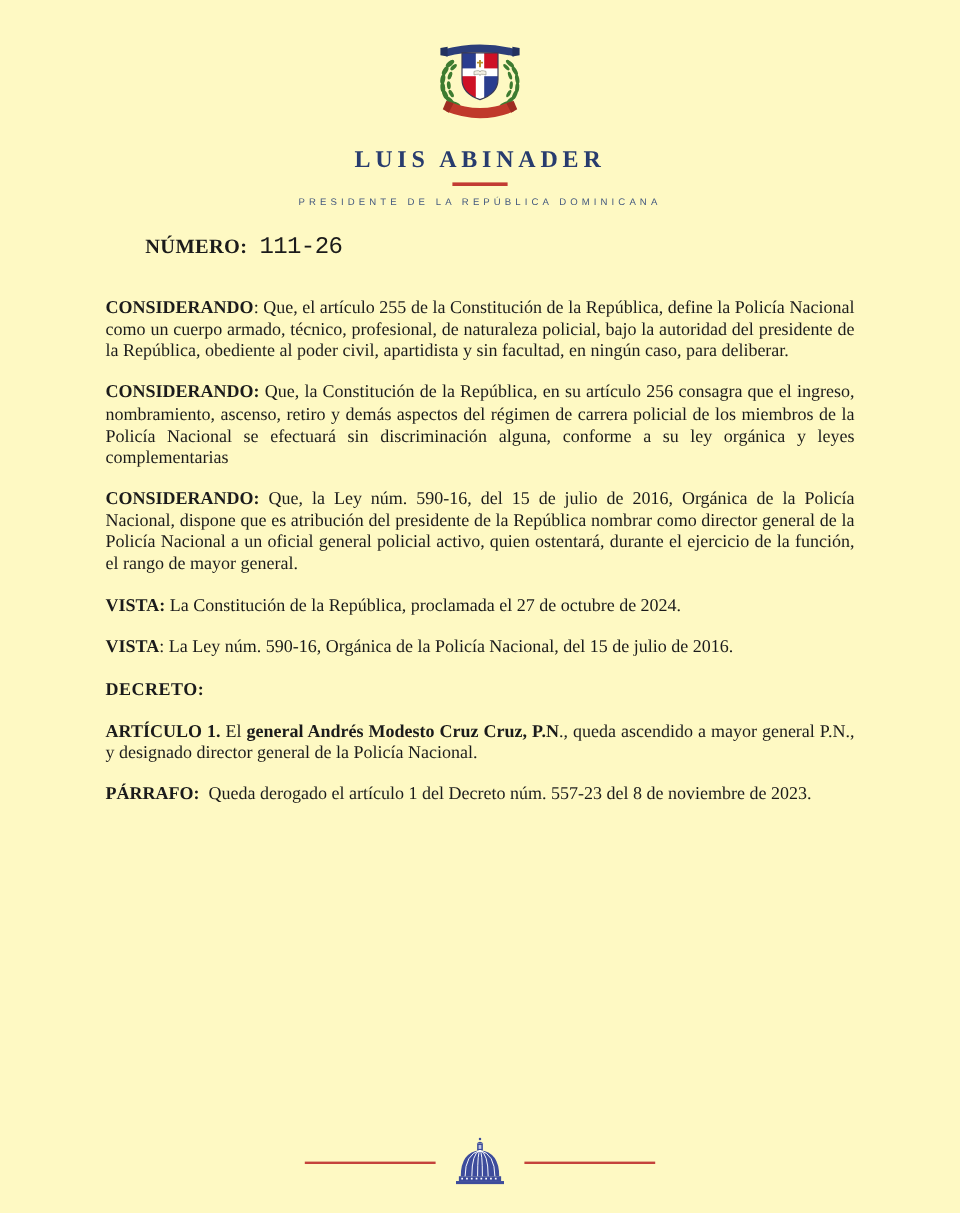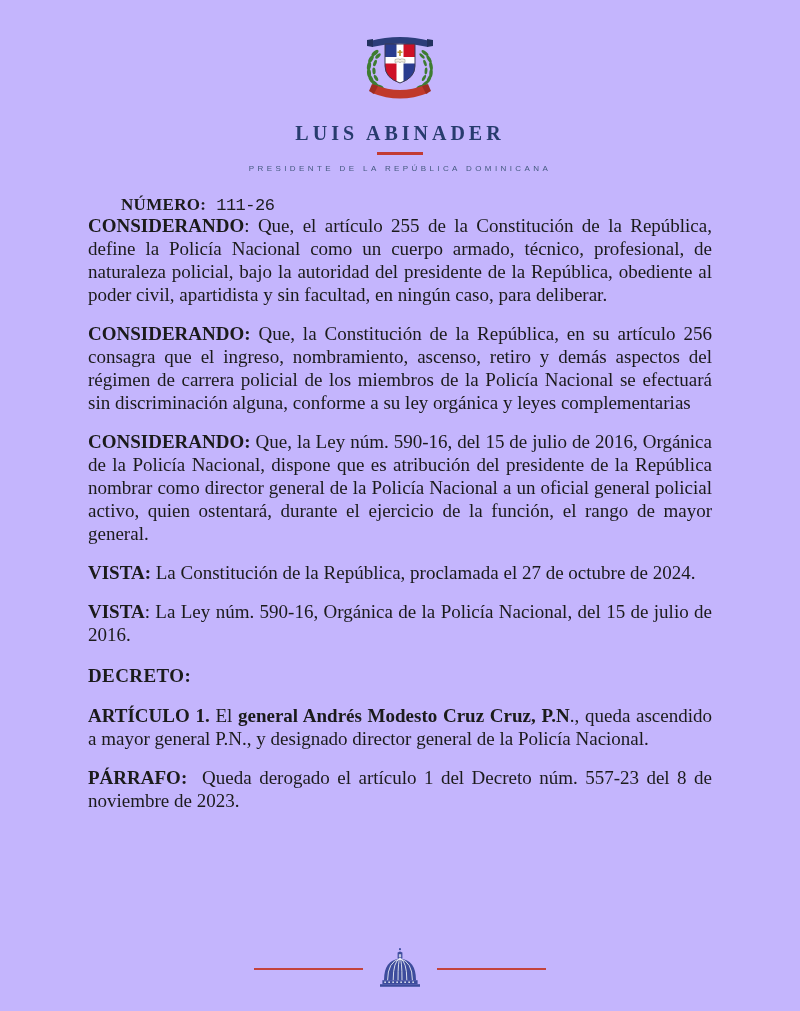--- a/index.html
+++ b/index.html
@@ -1,20 +1,20 @@
 <!DOCTYPE html>
 <html lang="es"><head>
 <meta charset="utf-8">
 <style>
   html,body{margin:0;padding:0;background:#ffffff;}
   .page{
     position:relative;
     width:800px;height:1011px;
     margin:0 auto;
-    background:#c4b5fd;
+    background:#fef9c3;
     font-family:"Liberation Serif", serif;
     color:#1b1b1b;
     box-sizing:border-box;
     padding:28px 88px 0 88px;
     overflow:hidden;
   }
   
   .letterhead{text-align:center;}
   .coat{display:block;margin:0 auto;width:100px;height:80px;}
   .president-name{
@@ -38,25 +38,25 @@
     color:#44597f;
   }
   
   .number-row{
     margin-top:22px;
     font-size:17px;
   }
   .number-label{font-weight:bold;letter-spacing:0.3px;margin-left:33px;}
   .number-value{
     font-family:"Liberation Mono", monospace;
-    font-size:17px;
+    font-size:20px;
     margin-left:10px;
     letter-spacing:-0.5px;
   }
-  .doc-body{font-size:19px;line-height:1.21;}
+  .doc-body{margin-top:30px;font-size:15px;line-height:1.21;}
   .para{
     text-align:justify;
     margin:0 0 16px 0;
   }
   .b{font-weight:bold;}
   .decree-heading{
     text-align:left;
     font-weight:bold;
     margin:18px 0 17px 0;
     letter-spacing:0.4px;

